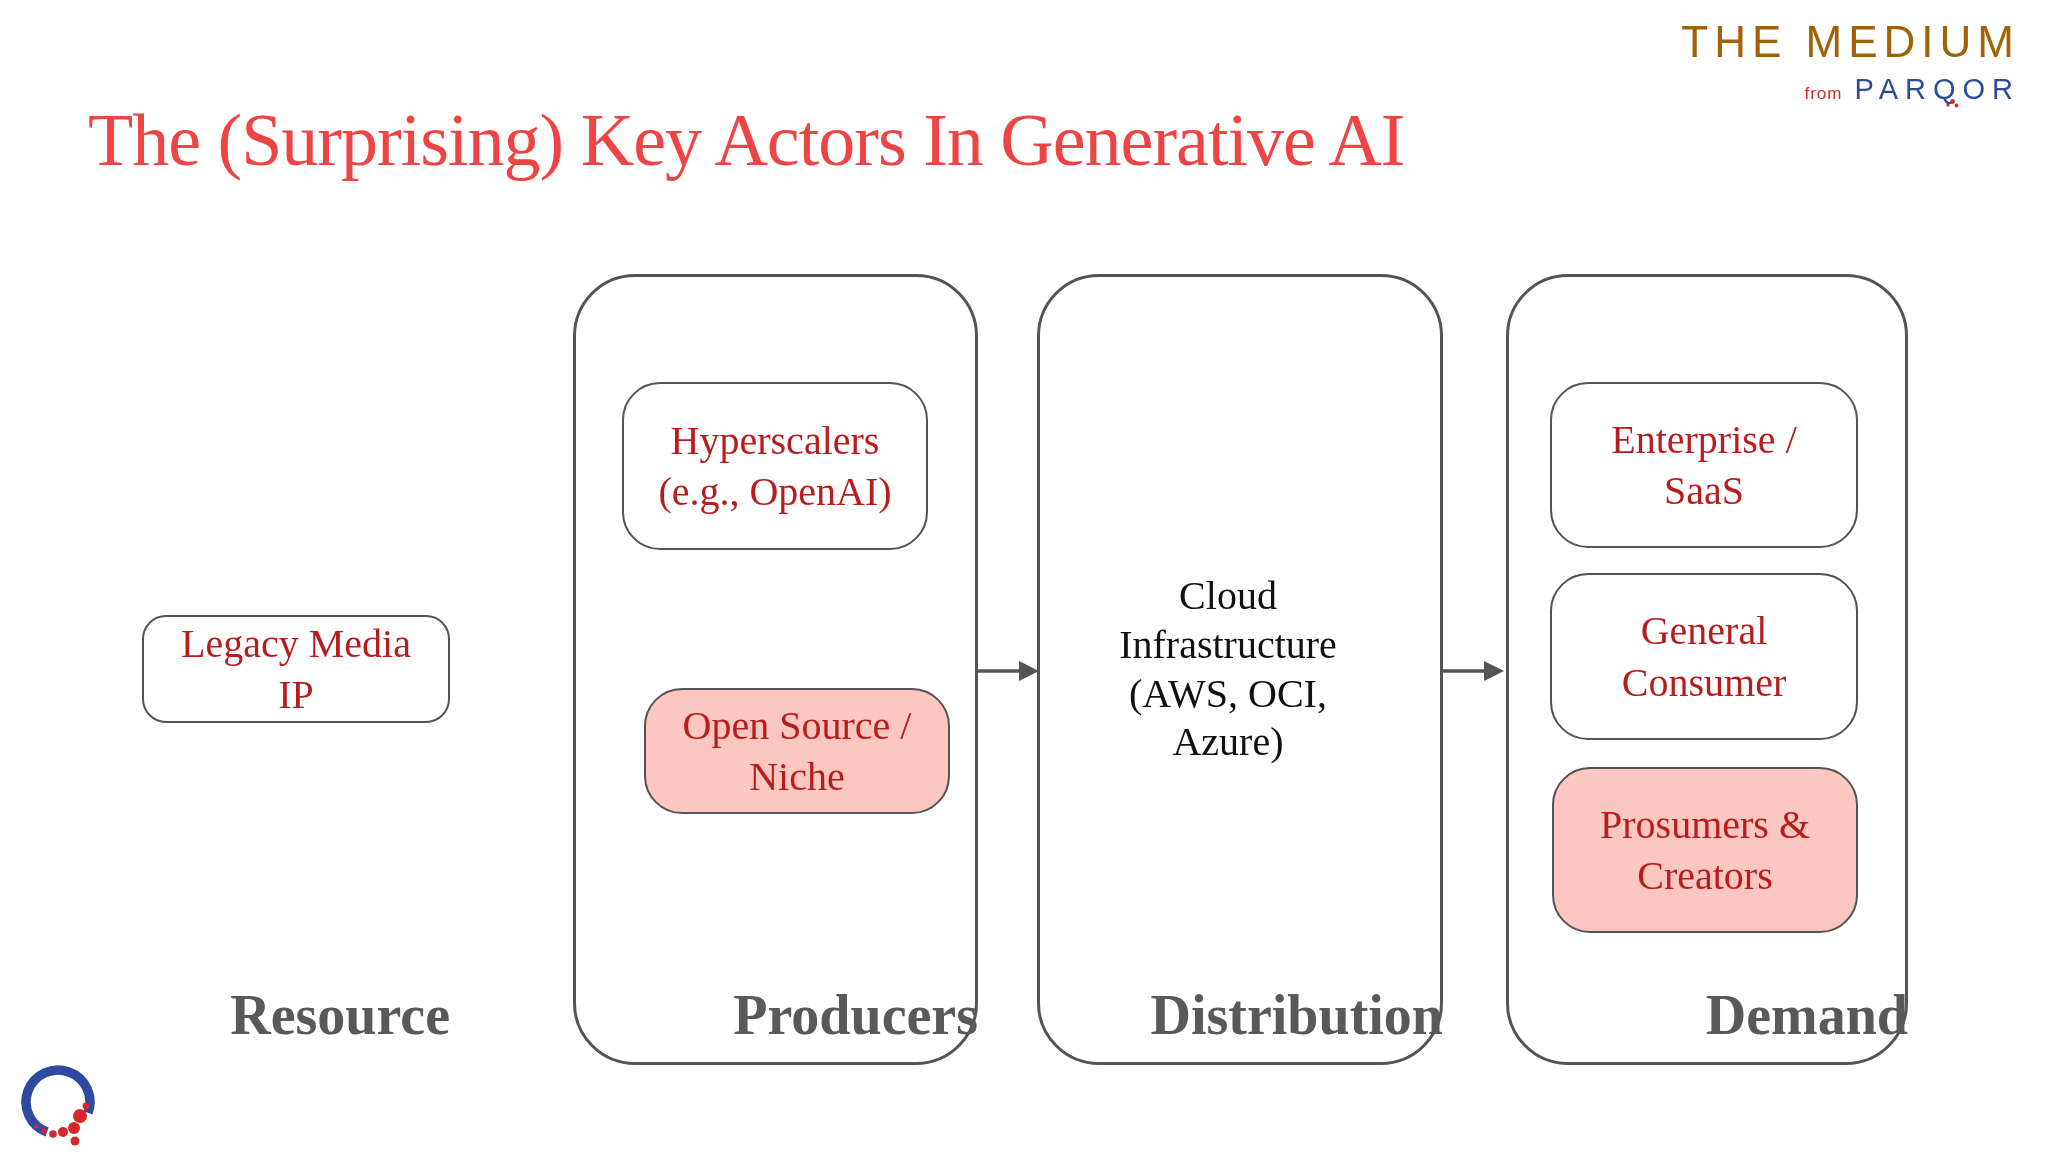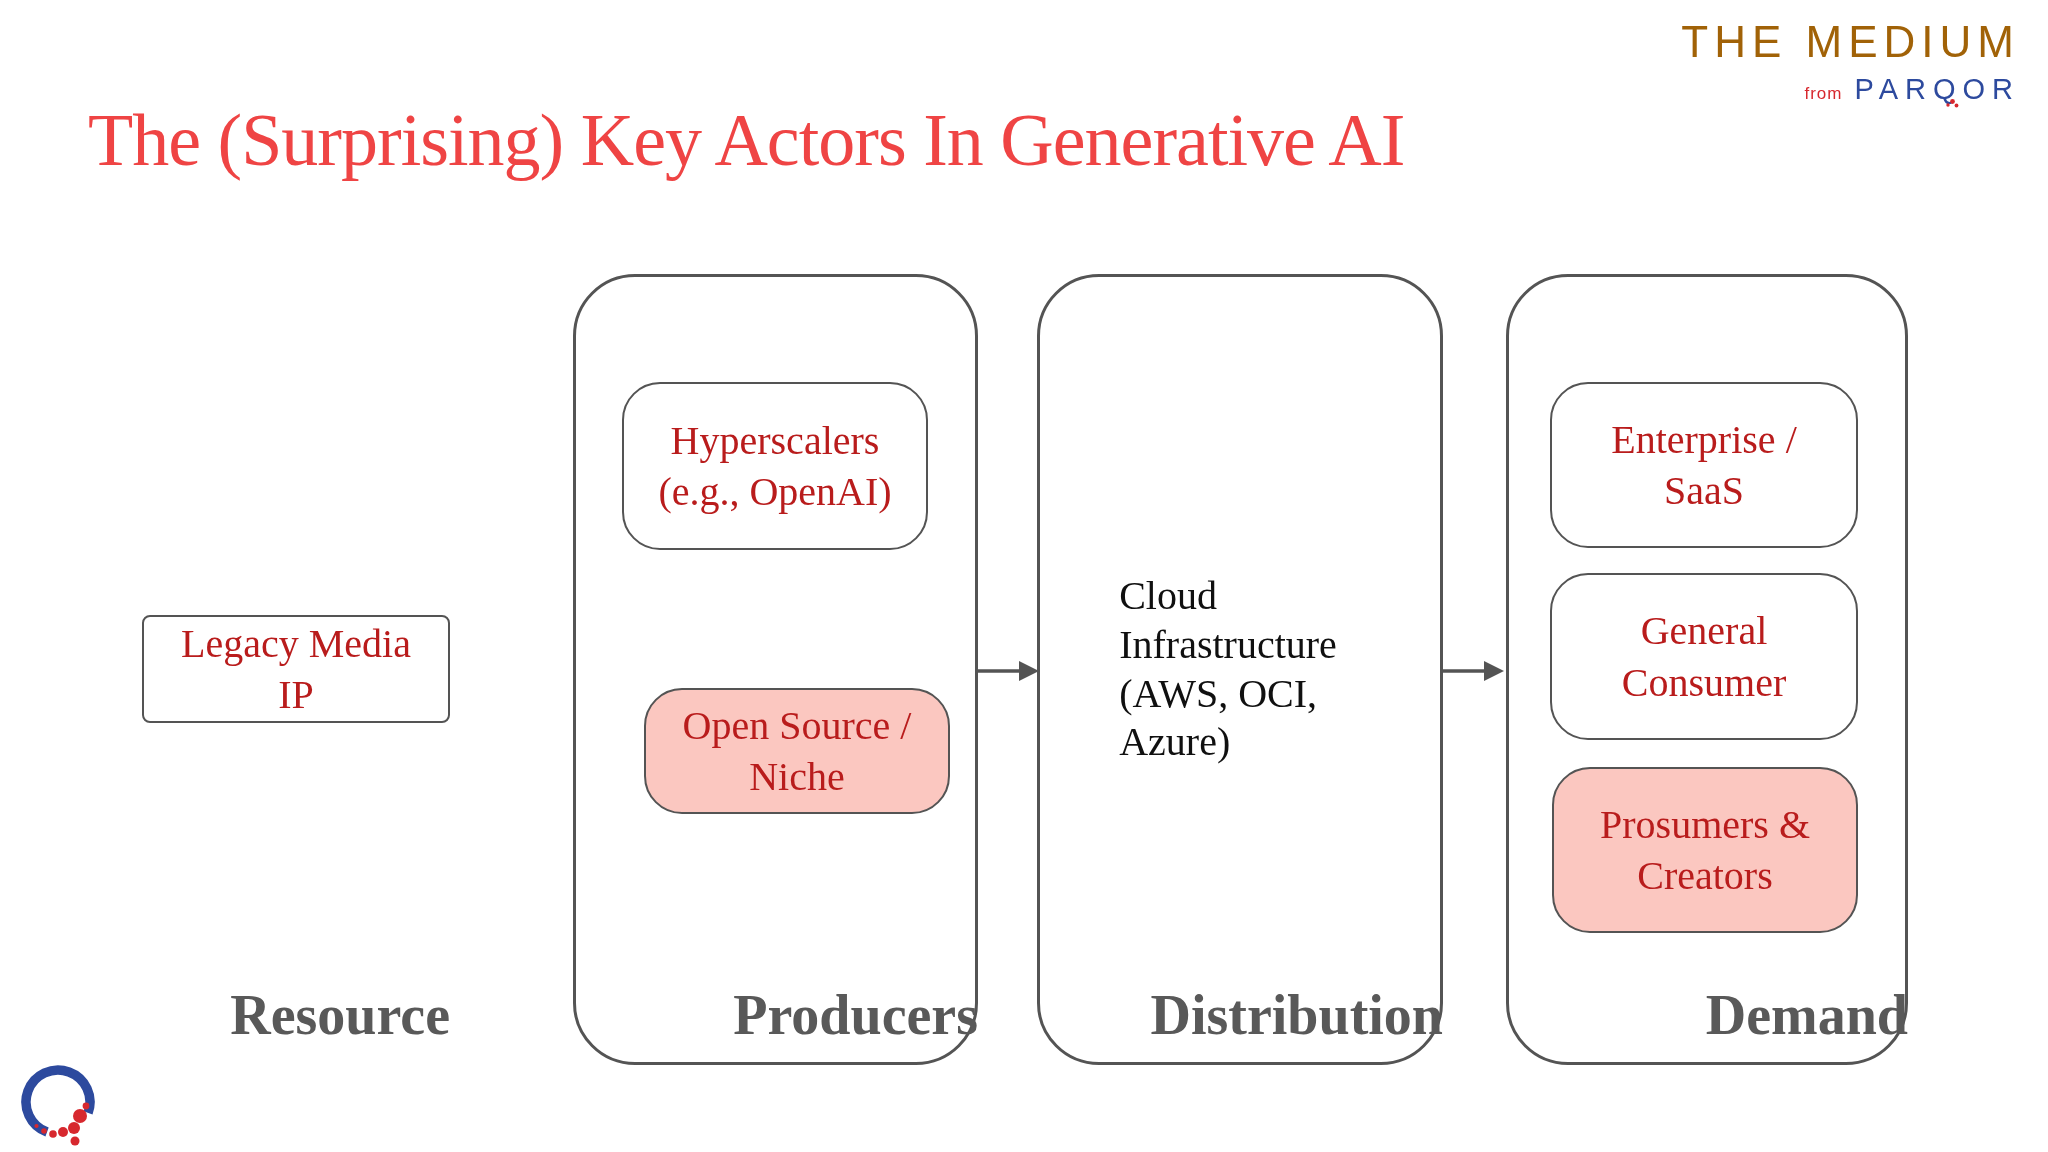--- a/index.html
+++ b/index.html
@@ -66,21 +66,21 @@
     font-size:40px; line-height:1.28; color:#b91c1c;
     white-space:pre-line;
   }
   .node.pink{background:#fbc7c0;}
   .node.small-radius{border-radius:24px;}
 
   .cloud-text{
     position:absolute;
     left:1037px; top:274px; width:382px; height:791px;
     display:flex; align-items:center; justify-content:center;
-    text-align:left;
+    text-align:center;
     font-size:40px; line-height:1.22; color:#101010;
     white-space:pre-line;
     pointer-events:none;
   }
 
   .col-label{
     position:absolute; top:982px;
     font-size:56px; font-weight:bold; color:#595959;
     text-align:right; line-height:1.2;
   }
@@ -106,21 +106,21 @@
       <span class="brand-parqor"><span>PAR</span><span class="q-wrap"><span>Q</span><svg class="q-dots" width="16" height="14" viewBox="0 0 16 14">
               <circle cx="4" cy="9" r="1.7" fill="#d7282e"></circle>
               <circle cx="8.5" cy="5.5" r="2.4" fill="#d7282e"></circle>
               <circle cx="12.5" cy="9.5" r="1.9" fill="#d7282e"></circle>
             </svg></span><span>OR</span></span>
     </div>
   </div>
 
   <h1 class="page-title">The (Surprising) Key Actors In Generative AI</h1>
 
-  <div class="node small-radius" style="left:142px; top:615px; width:308px; height:108px;border-radius:8px;">
+  <div class="node small-radius" style="left:142px; top:615px; width:308px; height:108px;">
     <span>Legacy Media
 IP</span>
   </div>
   <div class="col-label" style="left:142px; width:308px;">Resource</div>
 
   <div class="container" style="left:573px; top:274px; width:405px; height:791px;"></div>
   <div class="node" style="left:622px; top:382px; width:306px; height:168px;">
     <span>Hyperscalers
 (e.g., OpenAI)</span>
   </div>

